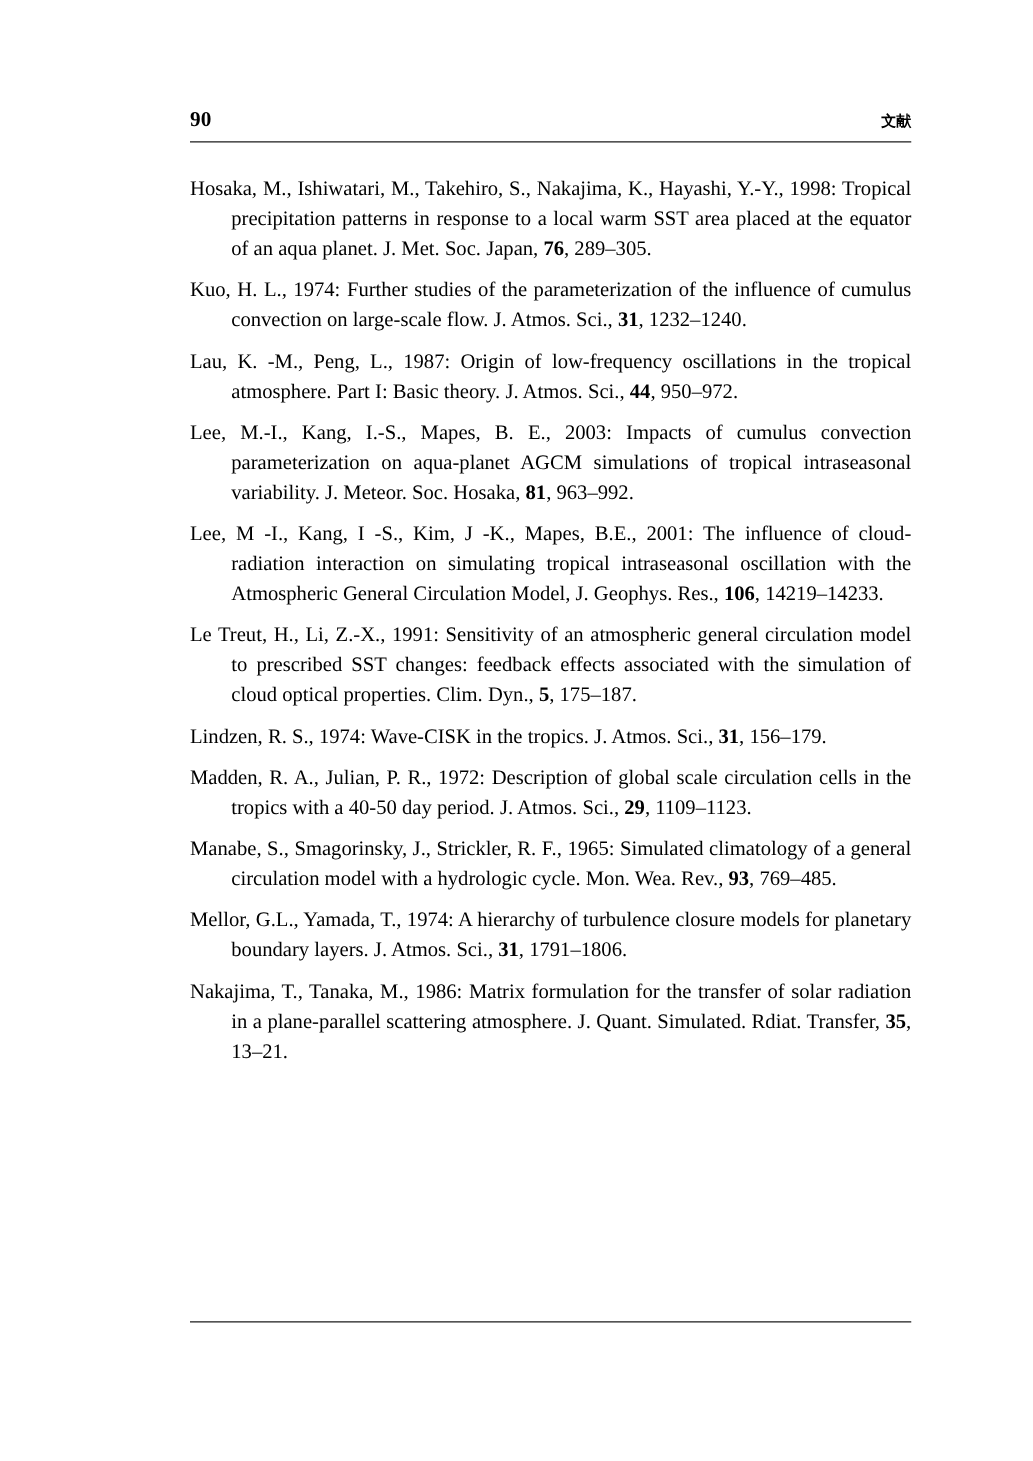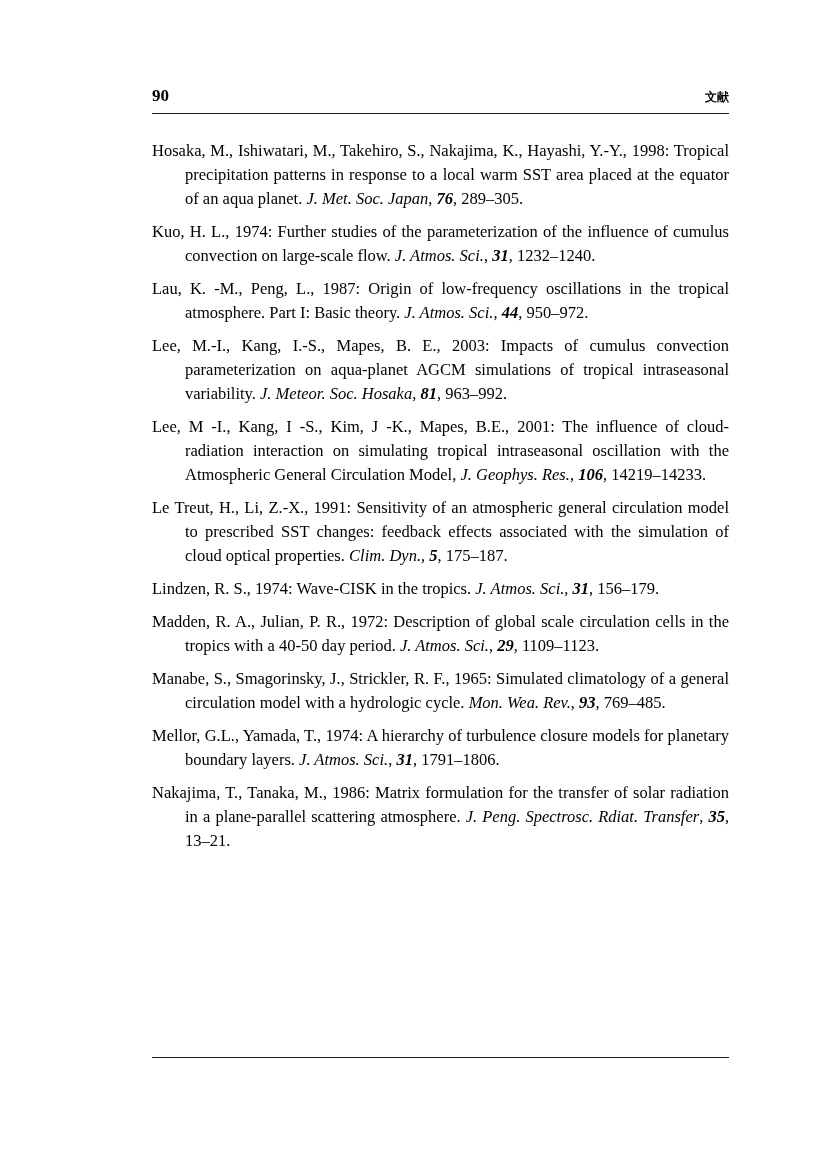--- a/index.html
+++ b/index.html
@@ -49,22 +49,22 @@
     font-size: 16.5px;
     line-height: 24px;
     text-align: justify;
   }
   .ref {
     margin: 0 0 9px 0;
     padding-left: 33px;
     text-indent: -33px;
   }
   .ref span.plain  { font-style: normal; font-weight: normal; }
-  .ref span.italic { font-style: italic; }
-  .ref span.bold   { font-weight: bold; font-style: italic; }
+  .ref span.italic { }
+  .ref span.bold   { font-weight: bold; }
   .footer-rule {
     position: absolute;
     left: 152px;
     top: 1057px;
     width: 577px;
     height: 0;
     border-top: 1.5px solid #1c1c1c;
   }
 </style>
 </head>
@@ -81,18 +81,18 @@
       <p class="ref"><span class="plain">Hosaka, M., Ishiwatari, M., Takehiro, S., Nakajima, K., Hayashi, Y.-Y., 1998: Tropical precipitation patterns in response to a local warm SST area placed at the equator of an aqua planet. </span><span class="italic">J. Met. Soc. Japan</span><span class="plain">, </span><span class="bold">76</span><span class="plain">, 289–305.</span></p>
       <p class="ref"><span class="plain">Kuo, H. L., 1974: Further studies of the parameterization of the influence of cumulus convection on large-scale flow. </span><span class="italic">J. Atmos. Sci.</span><span class="plain">, </span><span class="bold">31</span><span class="plain">, 1232–1240.</span></p>
       <p class="ref"><span class="plain">Lau, K. -M., Peng, L., 1987: Origin of low-frequency oscillations in the tropical atmosphere. Part I: Basic theory. </span><span class="italic">J. Atmos. Sci.</span><span class="plain">, </span><span class="bold">44</span><span class="plain">, 950–972.</span></p>
       <p class="ref"><span class="plain">Lee, M.-I., Kang, I.-S., Mapes, B. E., 2003: Impacts of cumulus convection parameterization on aqua-planet AGCM simulations of tropical intraseasonal variability. </span><span class="italic">J. Meteor. Soc. Hosaka</span><span class="plain">, </span><span class="bold">81</span><span class="plain">, 963–992.</span></p>
       <p class="ref"><span class="plain">Lee, M -I., Kang, I -S., Kim, J -K., Mapes, B.E., 2001: The influence of cloud-radiation interaction on simulating tropical intraseasonal oscillation with the Atmospheric General Circulation Model, </span><span class="italic">J. Geophys. Res.</span><span class="plain">, </span><span class="bold">106</span><span class="plain">, 14219–14233.</span></p>
       <p class="ref"><span class="plain">Le Treut, H., Li, Z.-X., 1991: Sensitivity of an atmospheric general circulation model to prescribed SST changes: feedback effects associated with the simulation of cloud optical properties. </span><span class="italic">Clim. Dyn.</span><span class="plain">, </span><span class="bold">5</span><span class="plain">, 175–187.</span></p>
       <p class="ref"><span class="plain">Lindzen, R. S., 1974: Wave-CISK in the tropics. </span><span class="italic">J. Atmos. Sci.</span><span class="plain">, </span><span class="bold">31</span><span class="plain">, 156–179.</span></p>
       <p class="ref"><span class="plain">Madden, R. A., Julian, P. R., 1972: Description of global scale circulation cells in the tropics with a 40-50 day period. </span><span class="italic">J. Atmos. Sci.</span><span class="plain">, </span><span class="bold">29</span><span class="plain">, 1109–1123.</span></p>
       <p class="ref"><span class="plain">Manabe, S., Smagorinsky, J., Strickler, R. F., 1965: Simulated climatology of a general circulation model with a hydrologic cycle. </span><span class="italic">Mon. Wea. Rev.</span><span class="plain">, </span><span class="bold">93</span><span class="plain">, 769–485.</span></p>
       <p class="ref"><span class="plain">Mellor, G.L., Yamada, T., 1974: A hierarchy of turbulence closure models for planetary boundary layers. </span><span class="italic">J. Atmos. Sci.</span><span class="plain">, </span><span class="bold">31</span><span class="plain">, 1791–1806.</span></p>
-      <p class="ref"><span class="plain">Nakajima, T., Tanaka, M., 1986: Matrix formulation for the transfer of solar radiation in a plane-parallel scattering atmosphere. </span><span class="italic">J. Peng. Spectrosc. Rdiat. Transfer</span><span class="plain">, </span><span class="bold">35</span><span class="plain">, 13–21.</span></p>
+      <p class="ref"><span class="plain">Nakajima, T., Tanaka, M., 1986: Matrix formulation for the transfer of solar radiation in a plane-parallel scattering atmosphere. </span><span class="italic">J. Quant. Simulated. Rdiat. Transfer</span><span class="plain">, </span><span class="bold">35</span><span class="plain">, 13–21.</span></p>
     </div>
 
   <div class="footer-rule"></div>
 
 </div>
 
 </body></html>

